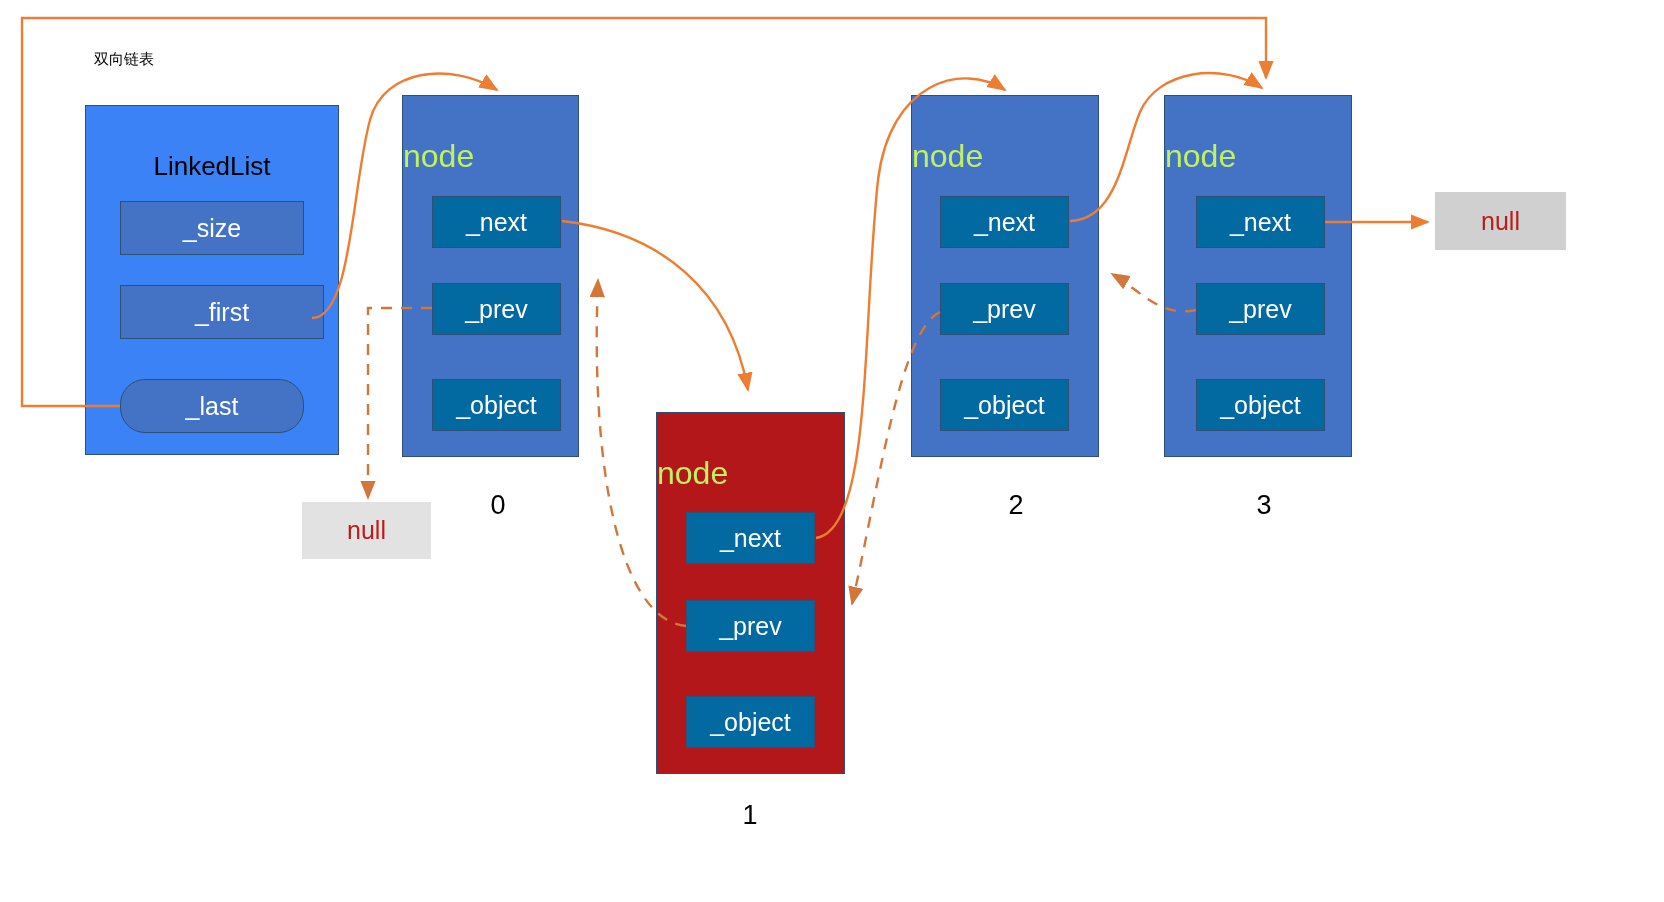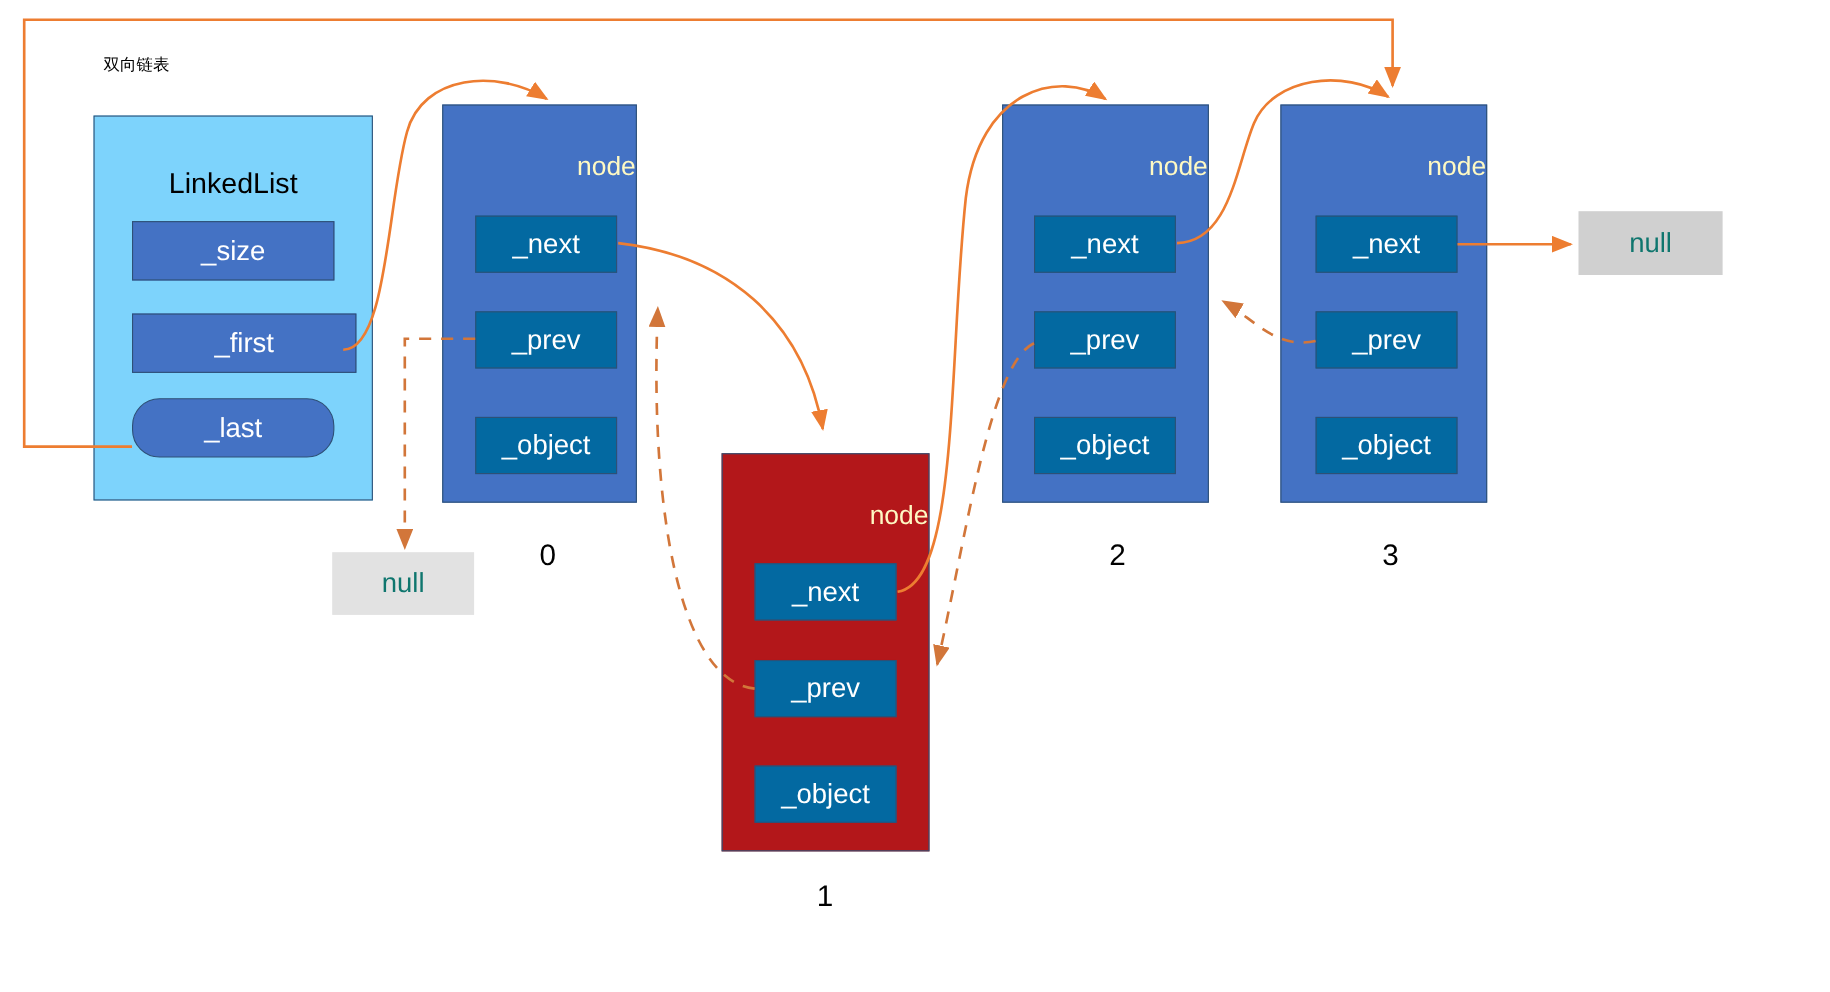--- a/index.html
+++ b/index.html
@@ -7,42 +7,42 @@
        font-family:"Liberation Sans","DejaVu Sans",sans-serif;}
 
   #stage{position:absolute;left:0;top:0;width:1664px;height:902px;}
 
   svg#wires{position:absolute;left:0;top:0;width:1664px;height:902px;
             pointer-events:none;z-index:5;}
 
   .diagram-title{position:absolute;color:#000;font-size:15px;white-space:nowrap;z-index:8;}
 
   
-  .ll-box{position:absolute;background:#7dd3fc;border:1.5px solid #2E5076;
+  .ll-box{position:absolute;background:#3b82f6;border:1.5px solid #2E5076;
           box-sizing:border-box;z-index:2;}
   .ll-title{position:absolute;left:0;right:0;text-align:center;color:#000;
             font-size:26px;z-index:3;}
 
   
   .node-box{position:absolute;box-sizing:border-box;border:1.5px solid #2E5076;z-index:2;}
   .node-box.blue{background:#4472C4;}
   .node-box.red{background:#B3171A;}
-  .node-title{position:absolute;left:0;right:0;text-align:right;color:#fef9c3;
-              font-size:24px;z-index:3;}
+  .node-title{position:absolute;left:0;right:0;text-align:left;color:#bef264;
+              font-size:32px;z-index:3;}
 
   
   .field{position:absolute;box-sizing:border-box;border:1.5px solid #2E5076;
          display:flex;align-items:center;justify-content:center;
          color:#ffffff;font-size:25px;z-index:4;}
   .field.blue{background:#4472C4;}
   .field.yellow{background:#0369a1;text-align:center;}
 
   
   .null-box{position:absolute;display:flex;align-items:center;justify-content:center;
-            color:#0f766e;font-size:25px;box-sizing:border-box;z-index:2;}
+            color:#b91c1c;font-size:25px;box-sizing:border-box;z-index:2;}
 
   
   .idx-label{position:absolute;text-align:center;color:#000;font-size:27px;z-index:6;}
 </style>
 </head>
 <body>
 
 <div id="stage">
 
   <div class="diagram-title" style="left:94px;top:50px;">双向链表</div>
@@ -86,21 +86,21 @@
 
   <div class="ll-box" style="left:85px;top:105px;width:254px;height:350px;">
     <div class="ll-title" style="top:45px;">LinkedList</div>
   </div>
   <div class="field blue" style="left:120px;top:201px;width:184px;height:54px;align-items:center;">
     <span>_size</span>
   </div>
   <div class="field blue" style="left:120px;top:285px;width:204px;height:54px;">
     <span>_first</span>
   </div>
-  <div class="field blue" style="left:120px;top:362px;width:184px;height:54px;border-radius:25px;">
+  <div class="field blue" style="left:120px;top:379px;width:184px;height:54px;border-radius:25px;">
     <span>_last</span>
   </div>
 
   <div class="node-box blue" style="left:402px;top:95px;width:177px;height:362px;">
     <div class="node-title" style="top:42px;">node</div>
   </div>
   <div class="field yellow" style="left:432px;top:196px;width:129px;height:52px;">
     <span>_next</span>
   </div>
   <div class="field yellow" style="left:432px;top:283px;width:129px;height:52px;">

